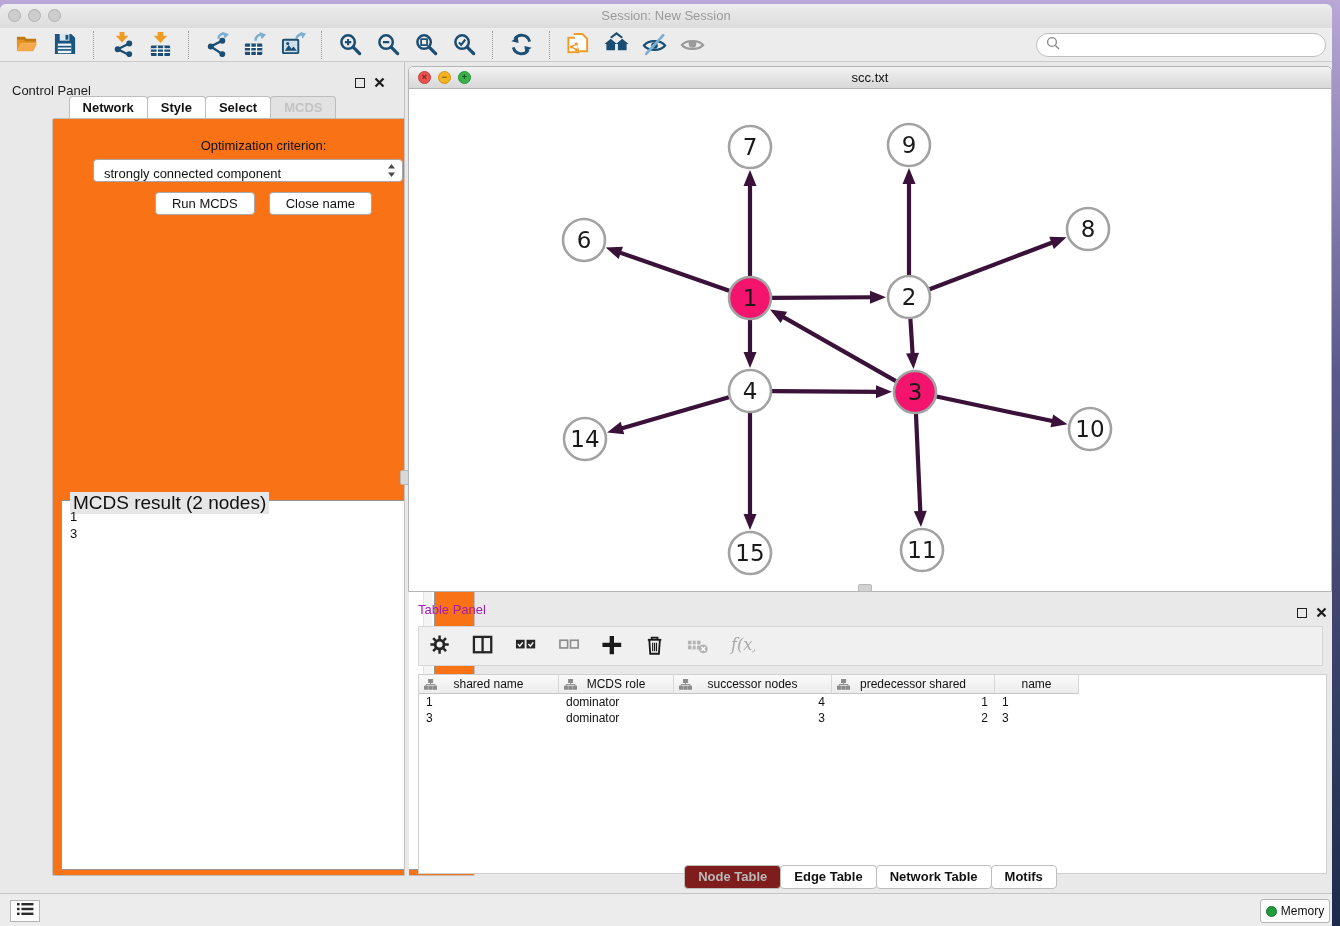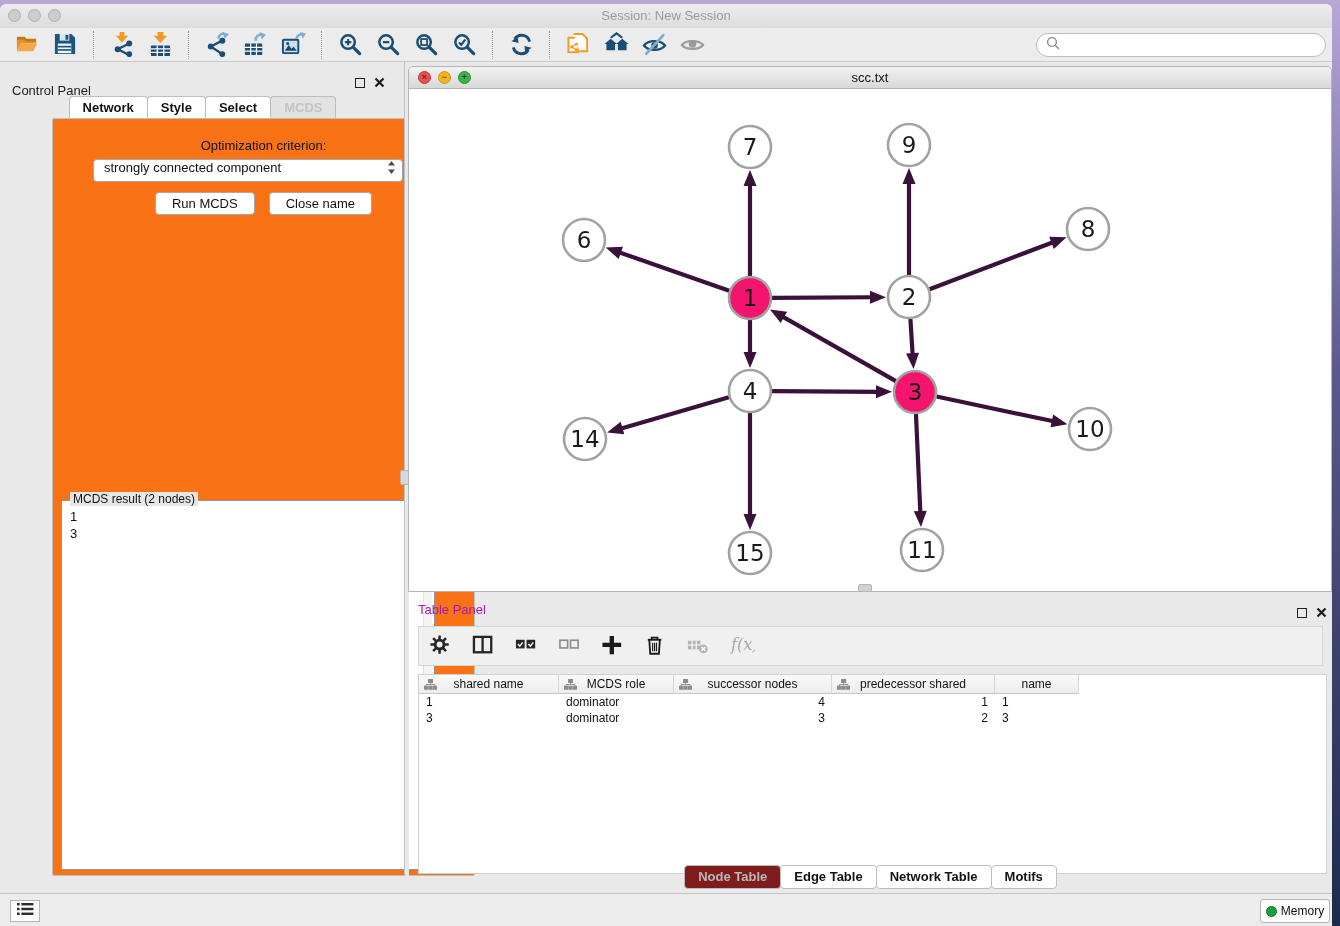--- a/index.html
+++ b/index.html
@@ -37,29 +37,29 @@
   .float-glyph { width:10px; height:10px; border:1.6px solid #222; display:inline-block; }
   .tabrow { position:absolute; display:flex; justify-content:center; }
   .cp-tabs { left:0; top:92px; width:404px; }
   .tab { border:1px solid #bdbdbd; border-bottom:none; background:#fff; color:#111; font-size:13px; font-weight:700;
          padding:3px 13px 4px; border-radius:4px 4px 0 0; margin-right:-1px; cursor:default; }
   .tab.active { background:#e2e2e2; color:#c3c3c3; }
   .cp-body { position:absolute; left:4px; top:114px; width:423px; height:758px; background:#f97316;
              border:1px solid #bfbfbf; border-radius:2px;margin-left:48px; }
   .opt-label { position:absolute; left:0; top:19px; width:100%; text-align:center; font-size:13px; color:#111; }
   .dropdown { position:absolute; left:40px; top:40px; width:310px; height:23px; background:#fff;
-              border:1px solid #a8a8a8; border-radius:4px; display:flex; align-items:flex-start;
+              border:1px solid #a8a8a8; border-radius:4px; display:flex; align-items:flex-end;
               padding:0 6px 0 10px; font-size:13px; color:#111; }
   .dropdown .dd-label { flex:1; }
   .btnrow { position:absolute; left:0; top:73px; width:100%; display:flex; justify-content:center; gap:14px; }
   .pushbtn { background:#fff; border:1px solid #a8a8a8; border-radius:4px; height:23px; padding:0 16px;
              font-size:13px; color:#111; display:flex; align-items:center; cursor:default; }
   .resultbox { position:absolute; left:8px; top:381px; width:374px; height:370px; background:#fff;
                border:1px solid #969696; }
-  .resultbox .legend { position:absolute; left:8px; top:-9px; background:#e6e6e6; padding:0 3px; font-size:12px; color:#111; }
+  .resultbox .legend { position:absolute; left:8px; top:-9px; background:#e6e6e6; padding:0 3px; font-size:19px; color:#111; }
   .result-lines { position:absolute; left:8px; top:7px; font-size:13px; line-height:17px; color:#111; white-space:pre; }
   .result-scroll { position:absolute; right:2px; top:2px; bottom:2px; width:9px; background:#f4f4f4; border-left:1px solid #e2e2e2; }
 
   .splitter { position:absolute; left:404px; top:58px; width:5px; height:814px; background:#e9e9e9; border-left:1px solid #c2c2c2; }
   .split-handle { position:absolute; left:400px; top:466px; width:9px; height:15px; background:#d8d8d8; border:1px solid #b5b5b5; border-radius:2px; }
 
   
   .netwin { position:absolute; left:408px; top:62px; width:924px; height:526px; border:1px solid #b5b5b5;
             border-radius:5px 5px 0 0; background:#fff; }
   .net-titlebar { position:absolute; left:0; top:0; width:100%; height:22px;

